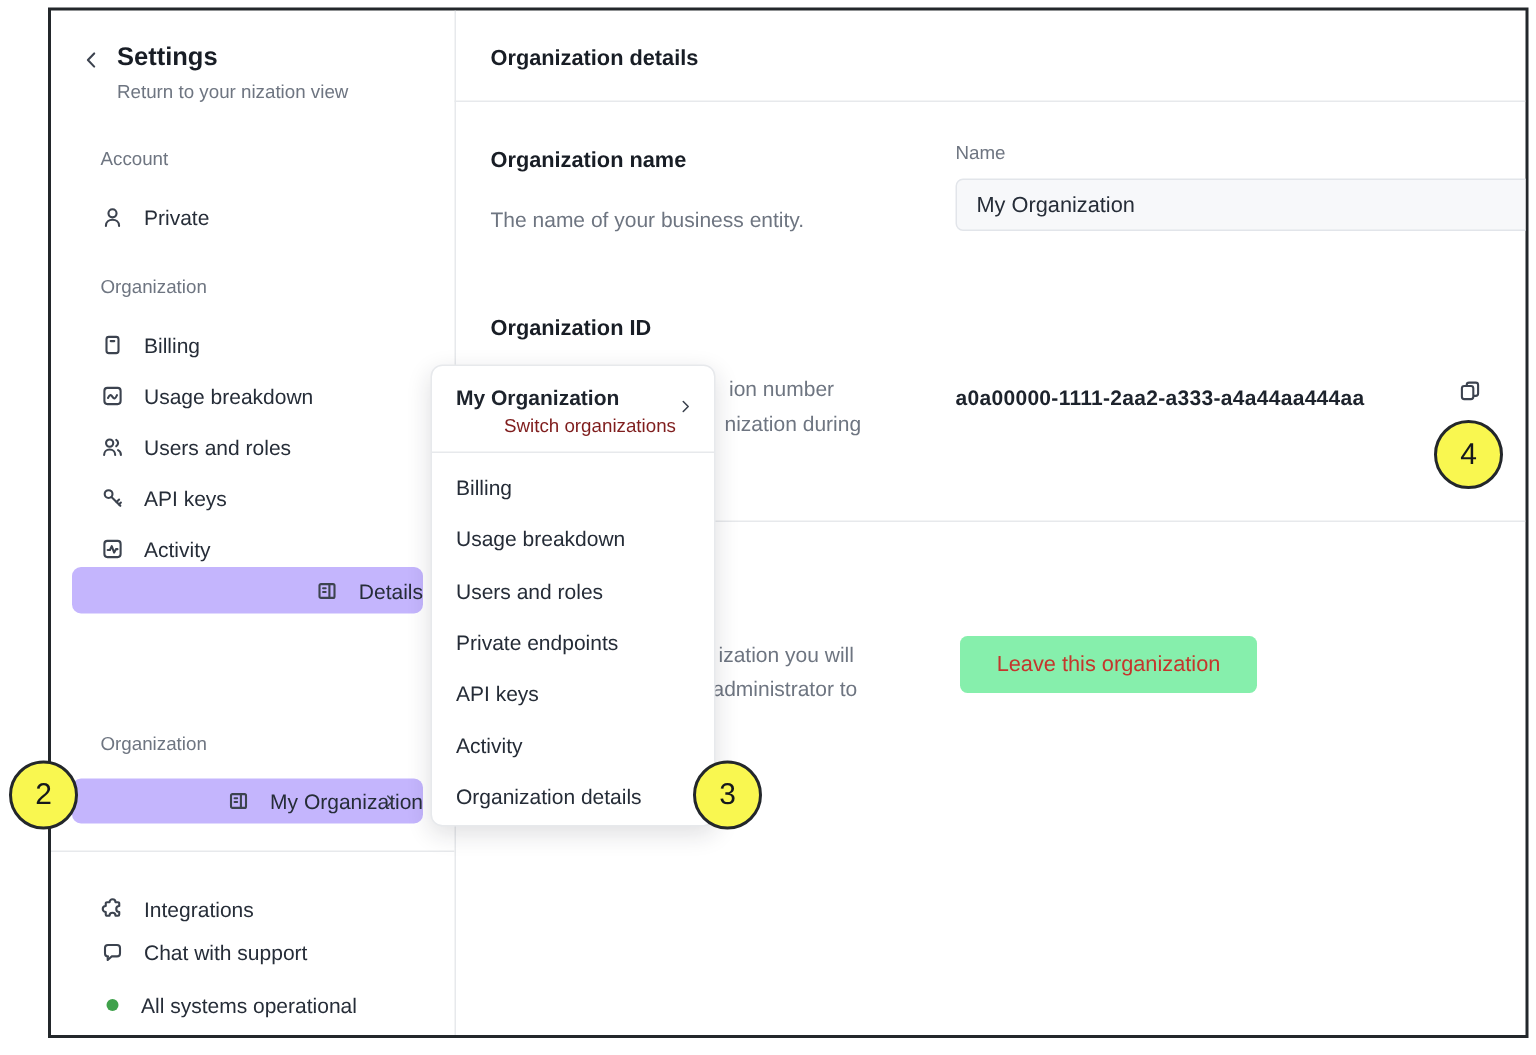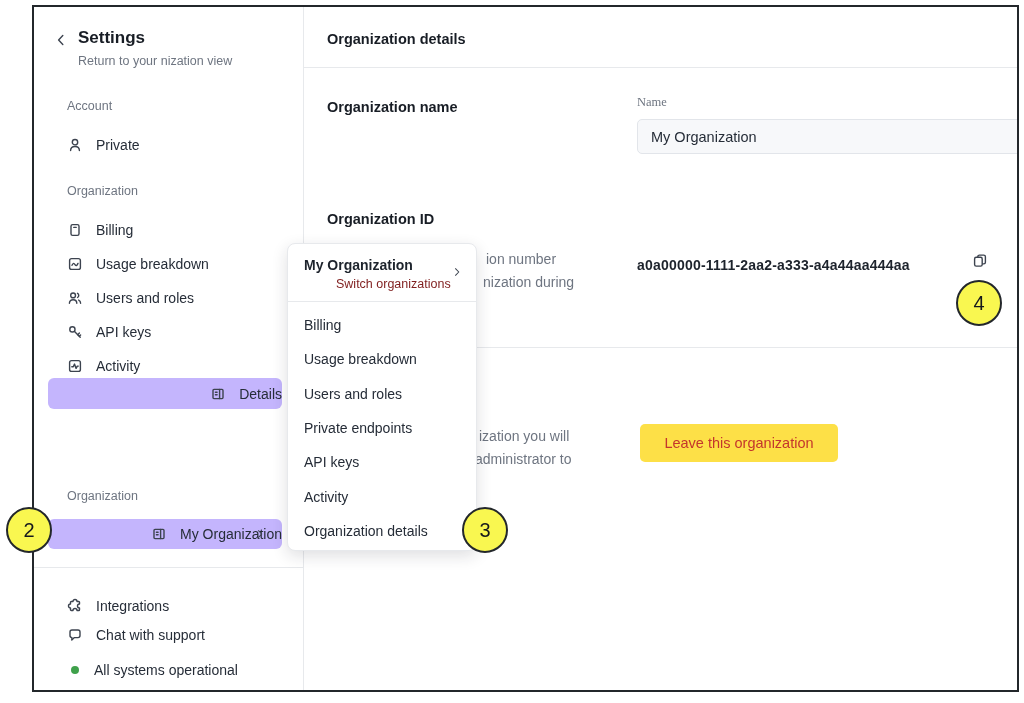--- a/index.html
+++ b/index.html
@@ -17,25 +17,25 @@
   .sb-item.active{background:#c4b5fd;justify-content:flex-end;}
   .sb-chev{position:absolute;right:14px;display:flex;align-items:center;}
   .sb-div{position:absolute;left:0;top:560px;width:269px;height:1px;background:#e7e9ec;}
   .icn{width:16px;height:16px;stroke:#3c434f;fill:none;stroke-width:1.4;stroke-linecap:round;stroke-linejoin:round;flex:0 0 16px;}
   .dot{width:8px;height:8px;border-radius:50%;background:#3fa14b;flex:0 0 8px;margin-left:4px;margin-right:5px;}
 
   
   .pg-title{position:absolute;left:293px;top:24px;font-size:14.5px;font-weight:700;color:#181d25;}
   .sec-title{position:absolute;left:293px;font-size:14.5px;font-weight:700;color:#181d25;}
   .desc{position:absolute;font-size:14px;color:#6e7581;}
-  .fld-label{position:absolute;left:603px;top:88px;font-size:12.5px;color:#6e7581;font-family:Liberation Serif, serif;}
+  .fld-label{position:absolute;left:603px;top:88px;font-size:12.5px;color:#6e7581;}
   .name-input{position:absolute;left:603px;top:112px;width:402px;height:35px;box-sizing:border-box;background:#f7f8fa;border:1px solid #e2e5ea;border-radius:5px;padding:0 13px;font-size:14.5px;color:#262d38;font-family:inherit;}
   .org-id{position:absolute;left:603px;top:250px;font-size:14px;font-weight:700;letter-spacing:.2px;color:#1d232c;}
   .copy-btn{position:absolute;left:934px;top:241px;width:24px;height:24px;background:none;border:none;padding:0;cursor:pointer;display:flex;align-items:center;justify-content:center;}
-  .leave-btn{position:absolute;left:606px;top:417px;width:198px;height:38px;border:none;border-radius:5px;background:#fde047;color:#c4362c;font-size:14.5px;font-family:inherit;cursor:pointer;}
+  .leave-btn{position:absolute;left:606px;top:417px;width:198px;height:38px;border:none;border-radius:5px;background:#86efac;color:#c4362c;font-size:14.5px;font-family:inherit;cursor:pointer;}
 
   
   .dropdown{position:absolute;left:287px;top:243px;width:188px;height:306px;background:#fff;border:1px solid #e7e9ec;border-radius:8px;box-shadow:0 5px 16px rgba(25,30,40,.14);z-index:5;}
   .dd-title{position:absolute;left:16px;top:13px;font-size:14px;font-weight:600;color:#1d232c;}
   .dd-sub{position:absolute;left:16px;top:33px;font-size:12.5px;color:#7f1d1d;margin-left:32px;}
   .dd-chev{position:absolute;right:13px;top:20px;}
   .dd-div{position:absolute;left:0;top:57px;width:100%;height:1px;background:#e7e9ec;}
   .dd-item{position:absolute;left:0;width:100%;height:22px;line-height:22px;padding-left:16px;box-sizing:border-box;font-size:14px;color:#252c37;cursor:pointer;}
   .dd-header{position:absolute;inset:0 0 auto 0;height:57px;cursor:pointer;}
 
@@ -150,20 +150,21 @@
       <span class="dot"></span>
       <span>All systems operational</span>
     </div>
   </div>
 
   <div class="vdiv"></div>
   <div class="pg-title">Organization details</div>
   <div class="hdiv" style="top:60px"></div>
 
   <div class="sec-title" style="top:92px">Organization name</div>
+  <div class="desc" style="left:293px;top:131px">The name of your business entity.</div>
   <div class="fld-label">Name</div>
   <input class="name-input" type="text" value="My Organization" style="">
 
   <div class="sec-title" style="top:204px">Organization ID</div>
   <div class="desc" style="left:452px;top:244px">ion number</div>
   <div class="desc" style="left:449px;top:267px">nization during</div>
   <div class="org-id">a0a00000-1111-2aa2-a333-a4a44aa444aa</div>
   <button class="copy-btn">
     <svg class="icn" style="width:17px;height:17px" viewBox="0 0 16 16">
         <rect x="5.8" y="2.6" width="7.6" height="8.8" rx="1.6"></rect>

